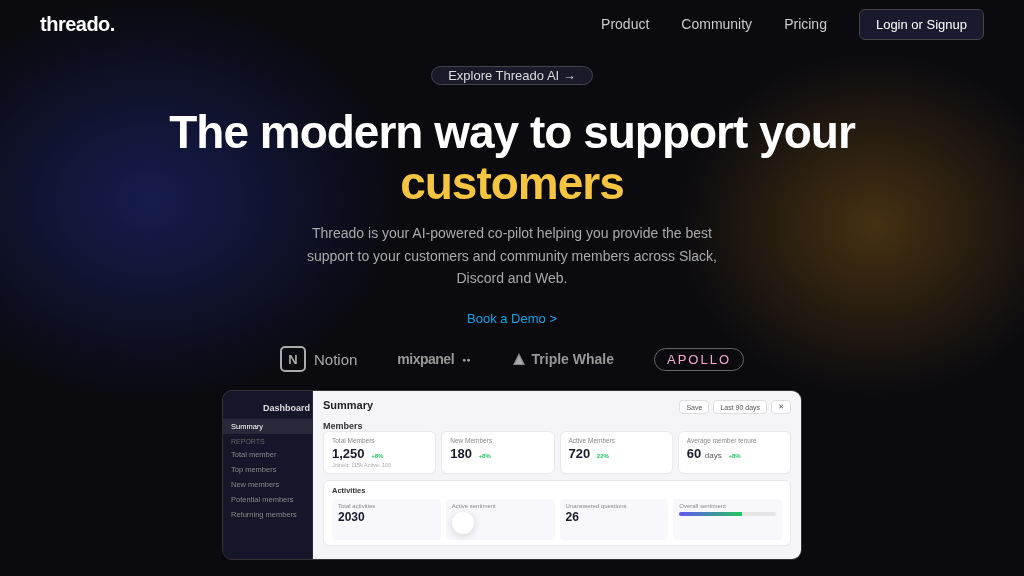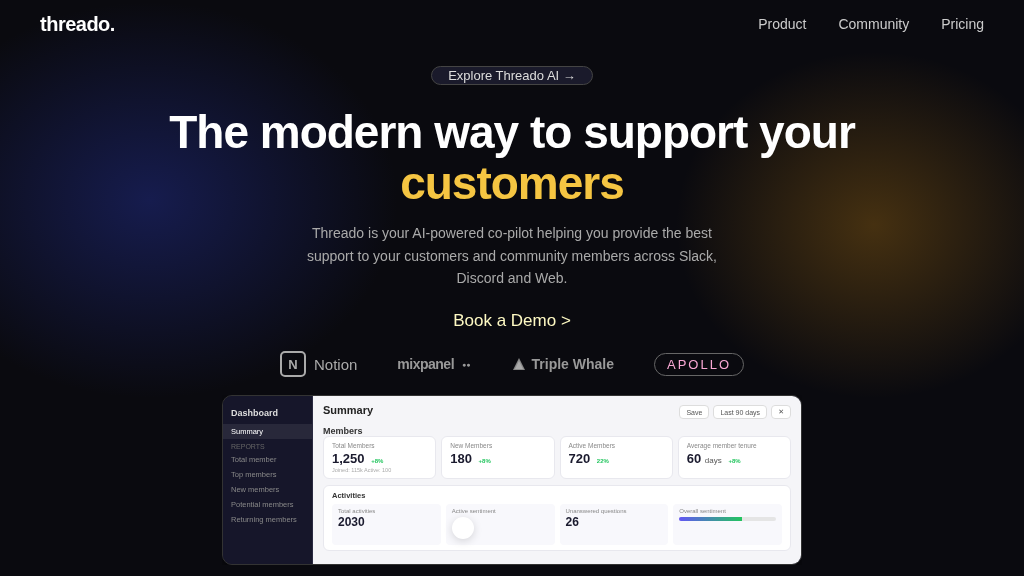--- a/index.html
+++ b/index.html
@@ -124,22 +124,22 @@
       padding: 13px 50px;
       border-radius: 8px;
       font-size: 15px;
       font-weight: 600;
       cursor: pointer;
       border: none;
       margin-bottom: 12px;
     }
 
     .book-demo {
-      font-size: 17px;
-      color: #fef9c3;
+      font-size: 13px;
+      color: #0ea5e9;
       cursor: pointer;
       display: flex;
       align-items: center;
       gap: 4px;
       margin-bottom: 20px;
     }
 
     
     .logos-row {
       display: flex;
@@ -217,20 +217,21 @@
       background: #16162a;
       border-right: 1px solid #2a2a40;
       padding: 8px 0;
       flex-shrink: 0;
     }
     .db-sidebar-header {
       font-size: 9px;
       font-weight: 700;
       color: #ddd;
       padding: 4px 8px 6px;
+      margin-left: 32px;
     }
     .db-sidebar-item {
       font-size: 7.5px;
       color: #888;
       padding: 3px 8px;
       cursor: pointer;
     }
     .db-sidebar-item.active {
       color: #fff;
       background: rgba(255,255,255,0.08);
@@ -374,20 +375,21 @@
 
 <div class="bg-glow-left"></div>
 <div class="bg-glow-right"></div>
 
 <nav>
   <div class="nav-logo">threado.</div>
   <div class="nav-links">
     <a class="nav-link">Product</a>
     <a class="nav-link">Community</a>
     <a class="nav-link">Pricing</a>
+    <button class="nav-cta">Login or Signup</button>
   </div>
 </nav>
 
 <div class="main">
 
   <button class="explore-btn">Explore Threado AI →</button>
 
   <h1 class="headline">
     <span>The modern way to support your</span><br>
     <span class="headline-accent">customers</span>

